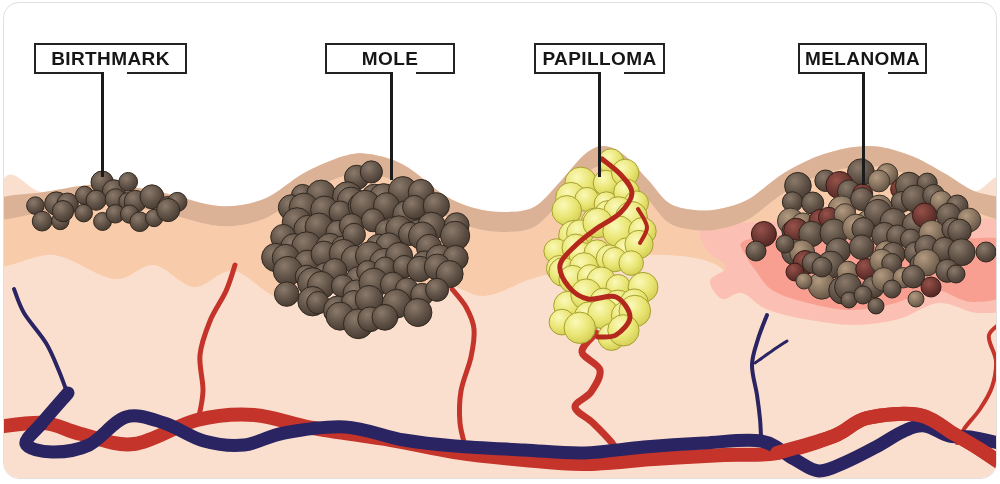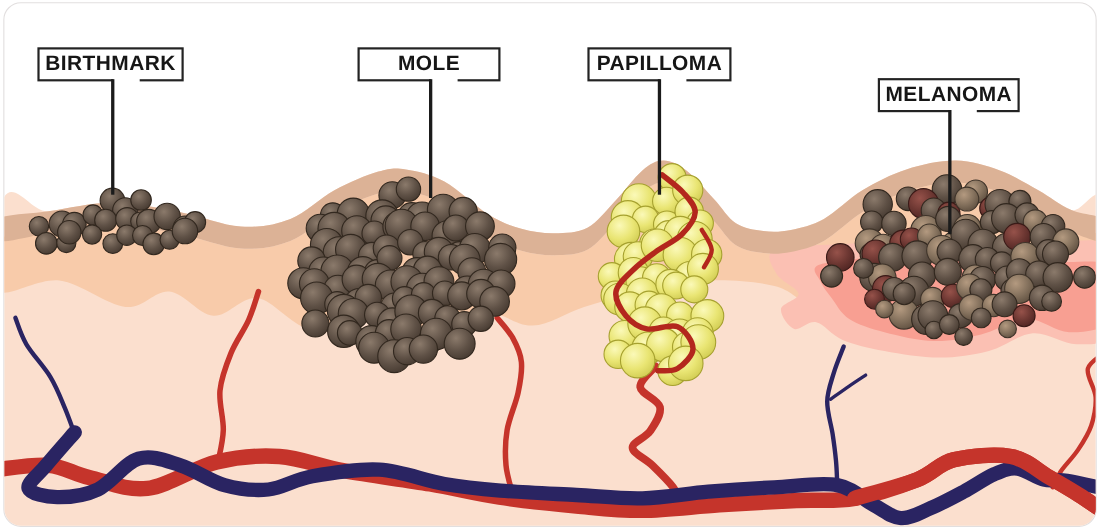--- a/index.html
+++ b/index.html
@@ -318,32 +318,32 @@
         <circle cx="634.8232530199449" cy="311.0345218017276" r="15.818822504868184" fill="url(#gYellow)" stroke="#a6a12f" stroke-width="1"></circle>
         <circle cx="579.7276360992355" cy="327.8062997399277" r="15.688966514397862" fill="url(#gYellow)" stroke="#a6a12f" stroke-width="1"></circle>
         <circle cx="611.5101798726176" cy="336.9671867545891" r="13.483130455707727" fill="url(#gYellow)" stroke="#a6a12f" stroke-width="1"></circle>
         <circle cx="623.4263250519062" cy="330.35774885669014" r="15.68353557758198" fill="url(#gYellow)" stroke="#a6a12f" stroke-width="1"></circle>
       </g>
       <path d="M 602,159 C 605.1666666666666,161.66666666666666 616,169.33333333333334 621,175 C 626,180.66666666666666 632.1666666666666,186.66666666666666 632,193 C 631.8333333333334,199.33333333333334 626,207 620,213 C 614,219 603.3333333333334,223.66666666666666 596,229 C 588.6666666666666,234.33333333333334 582,239 576,245 C 570,251 561.1666666666666,258 560,265 C 558.8333333333334,272 564.3333333333334,281.3333333333333 569,287 C 573.6666666666666,292.6666666666667 580.1666666666666,297.3333333333333 588,299 C 595.8333333333334,300.6666666666667 609,294 616,297 C 623,300 630,310.6666666666667 630,317 C 630,323.3333333333333 621.3333333333334,331.6666666666667 616,335 C 610.6666666666666,338.3333333333333 601,336.6666666666667 598,337 " fill="none" stroke="#b3271d" stroke-width="5" stroke-linecap="round" stroke-linejoin="round"></path>
       <path d="M 638,209 C 639.5,212 646.6666666666666,221.33333333333334 647,227 C 647.3333333333334,232.66666666666666 641.1666666666666,240.33333333333334 640,243 " fill="none" stroke="#b3271d" stroke-width="4" stroke-linecap="round" stroke-linejoin="round"></path>
     </svg>
 </div>
 
-<div class="label-group" style="left:34px;width:133px;">
+<div class="label-group" style="left:34px;width:153px;">
   <div class="label-box">BIRTHMARK</div>
   <div class="border-gap" style="left:69px;"></div>
   <div class="leader-line" style="left:67px;height:105px;"></div>
 </div>
 <div class="label-group" style="left:277px;width:130px;margin-left:48px;">
   <div class="label-box">MOLE</div>
   <div class="border-gap" style="left:67px;"></div>
   <div class="leader-line" style="left:65px;height:108px;"></div>
 </div>
 <div class="label-group" style="left:534px;width:131px;">
   <div class="label-box">PAPILLOMA</div>
   <div class="border-gap" style="left:66px;"></div>
   <div class="leader-line" style="left:64px;height:105px;"></div>
 </div>
-<div class="label-group" style="left:798px;width:129px;margin-top:28px;">
+<div class="label-group" style="left:798px;width:129px;">
   <div class="label-box">MELANOMA</div>
   <div class="border-gap" style="left:66px;"></div>
   <div class="leader-line" style="left:64px;height:113px;"></div>
 </div>
 
 </body></html>

